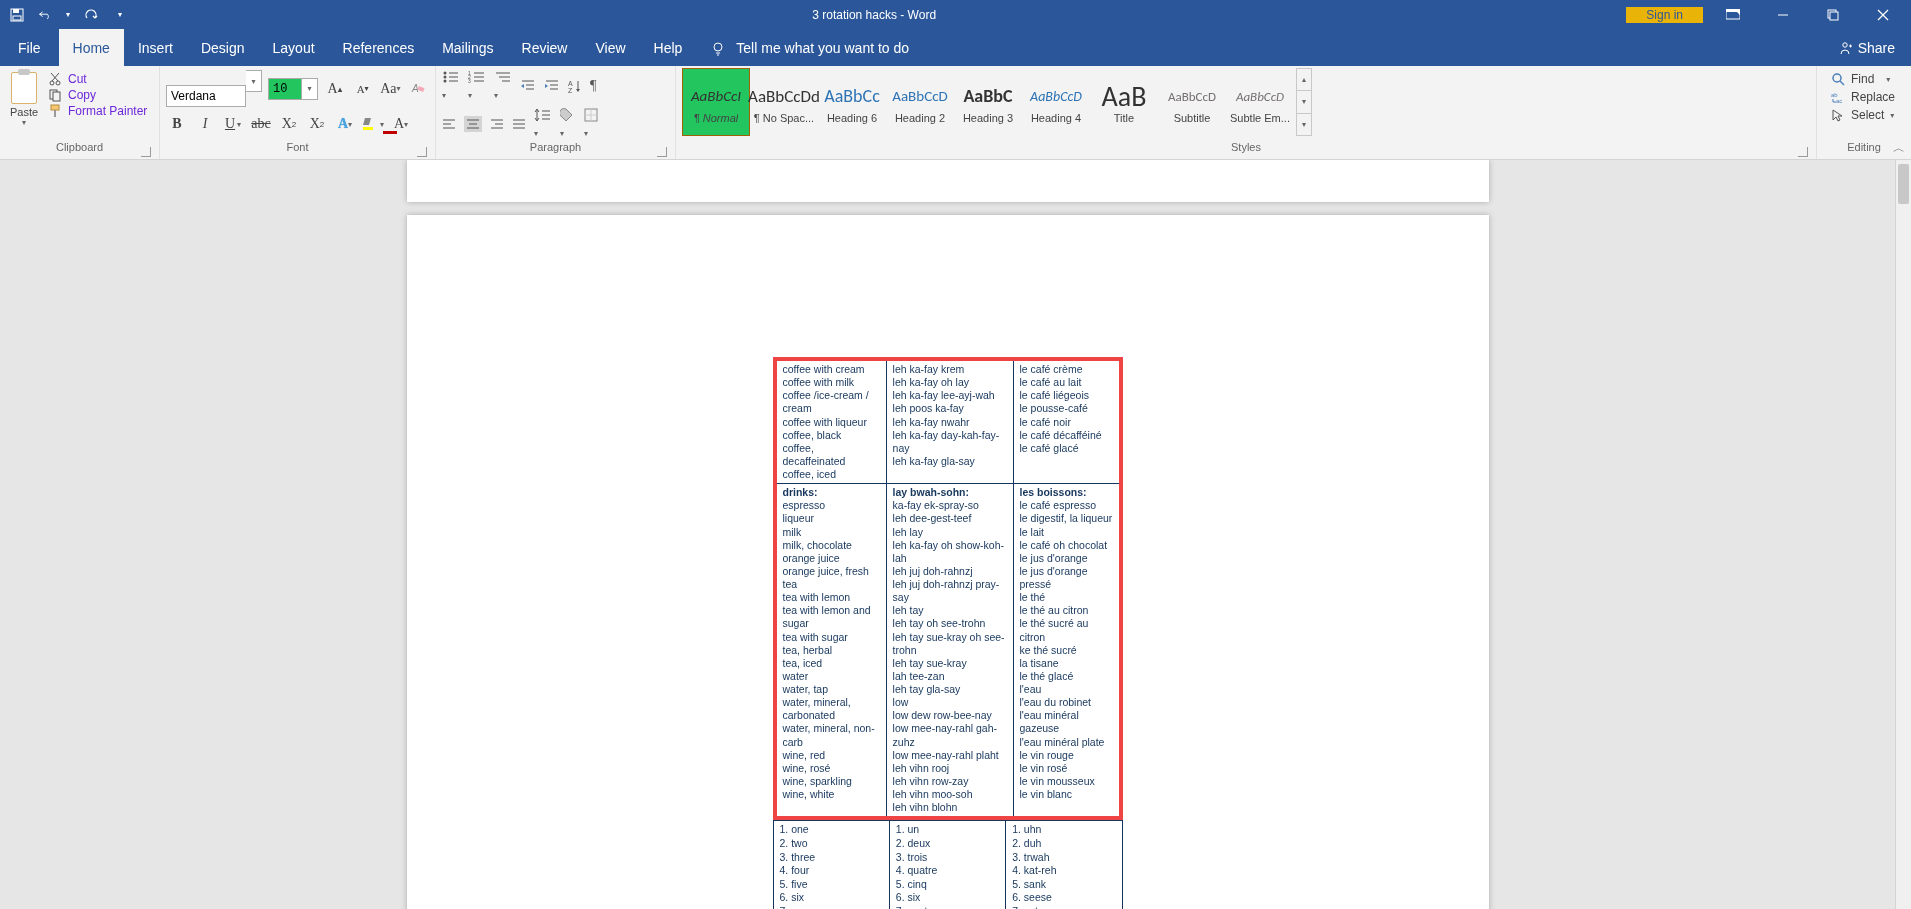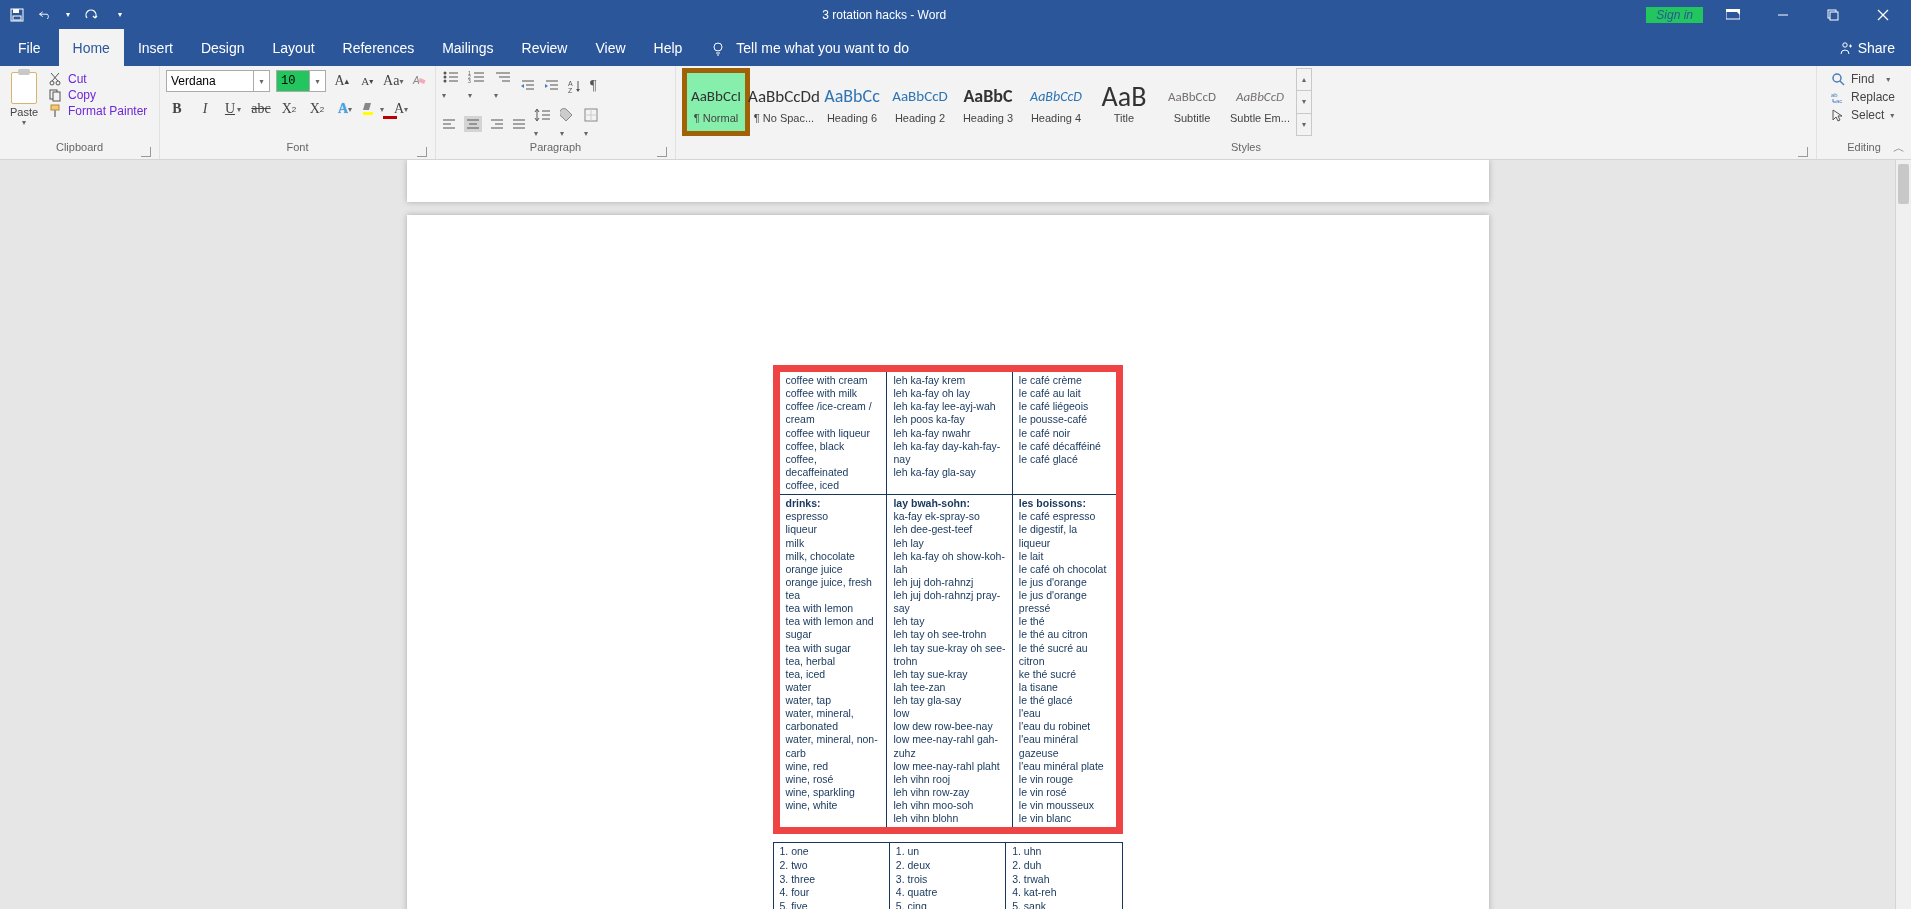--- a/index.html
+++ b/index.html
@@ -3,21 +3,21 @@
 <meta charset="utf-8">
 <style>
 * { margin: 0; padding: 0; box-sizing: border-box; font-family: "Segoe UI", sans-serif; }
 body { background: #e6e6e6; overflow: hidden; width: 1911px; height: 909px; position: relative; }
 
 .title-bar { height: 29px; background: #2b579a; display: flex; align-items: center; color: #fff; font-size: 12px; }
 .title-qat { display: flex; align-items: center; gap: 14px; padding-left: 10px; }
 .title-qat .qat-icon { width: 14px; height: 14px; display: inline-flex; align-items: center; justify-content: center; }
 .title-center { flex: 1; text-align: center; }
 .title-right { display: flex; align-items: center; gap: 10px; padding-right: 8px; }
-.signin { background: #22c55e; color: #2b579a; padding: 1px 10px; font-size: 12px; font-style: italic; }
+.signin { background: #eab308; color: #2b579a; padding: 1px 20px; font-size: 12px; }
 .win-btn { width: 40px; height: 29px; display: flex; align-items: center; justify-content: center; }
 
 .tabs { height: 37px; background: #2b579a; display: flex; align-items: stretch; color: #fff; font-size: 14px; }
 .tab { padding: 0 14px; display: flex; align-items: center; cursor: pointer; }
 .tab.file { padding: 0 18px; }
 .tab.active { background: #f3f3f3; color: #2b579a; }
 .tellme-wrap { display: flex; align-items: center; gap: 10px; padding: 0 14px; }
 .tabs-spacer { flex: 1; }
 .share-btn { padding: 0 16px; display: flex; align-items: center; gap: 6px; }
 
@@ -28,53 +28,53 @@
 .ribbon-launcher { position: absolute; right: 2px; bottom: 2px; width: 10px; height: 10px; border: 1px solid #999; border-top: none; border-left: none; }
 .ribbon-launcher::after { content: ""; position: absolute; right: -1px; bottom: -1px; width: 4px; height: 4px; border-right: 1px solid #999; border-bottom: 1px solid #999; }
 
 .paste-btn { width: 36px; display: flex; flex-direction: column; align-items: center; font-size: 11px; color: #444; padding-top: 4px; }
 .clipboard-icon { width: 26px; height: 32px; background: linear-gradient(#fff,#fff); border: 1px solid #d9b36c; border-radius: 2px; position: relative; margin-bottom: 2px; }
 .clipboard-icon::before { content: ""; position: absolute; top: -4px; left: 6px; width: 12px; height: 6px; background: #c8c8c8; border-radius: 2px; }
 .cut-copy-col { display: flex; flex-direction: column; gap: 2px; padding: 4px 4px 0 6px; font-size: 12px; color: #6d28d9; }
 .cc-item { display: flex; align-items: center; gap: 6px; }
 
 .font-row { display: flex; align-items: center; gap: 6px; }
-.font-name-box { width: 88px; height: 22px; border: 1px solid #ababab; background: #fff; display: flex; align-items: center; padding: 0 4px; font-size: 12px; }
+.font-name-box { width: 80px; height: 22px; border: 1px solid #ababab; background: #fff; display: flex; align-items: center; padding: 0 4px; font-size: 12px; margin-top: 15px; }
 .font-name-arrow, .font-size-arrow { width: 16px; height: 22px; border: 1px solid #ababab; border-left: none; background: #fff; display: flex; align-items: center; justify-content: center; }
 .font-size-box { width: 34px; height: 22px; border: 1px solid #ababab; background: #22c55e; display: flex; align-items: center; padding: 0 4px; font-size: 12px; font-family: Liberation Mono, monospace; }
 .font-btn { width: 22px; height: 22px; display: flex; align-items: center; justify-content: center; font-size: 14px; color: #444; }
 .font-col { display: flex; flex-direction: column; gap: 6px; padding-top: 2px; }
 
 .para-col { display: flex; flex-direction: column; gap: 6px; padding-top: 2px; }
 .para-row { display: flex; align-items: center; gap: 8px; }
 
 .styles-body { display: flex; align-items: stretch; height: 68px; }
 .style-item { width: 68px; border: 1px solid transparent; display: flex; flex-direction: column; align-items: center; justify-content: center; padding: 2px; }
-.style-item.selected { border: 5px solid #a16207; background: #86efac; }
+.style-item.selected { border: 1px solid #a16207; background: #22c55e; font-style: italic; }
 .style-preview { font-family: Calibri, sans-serif; color: #333; height: 32px; display: flex; align-items: center; }
 .style-label { font-size: 11px; color: #444; white-space: nowrap; overflow: hidden; text-overflow: ellipsis; max-width: 64px; }
 .styles-more { width: 16px; display: flex; flex-direction: column; border: 1px solid #c8c8c8; margin-left: 2px; }
 .styles-more div { flex: 1; display: flex; align-items: center; justify-content: center; border-bottom: 1px solid #c8c8c8; font-size: 8px; color: #666; }
 .styles-more div:last-child { border-bottom: none; }
 
 .editing-col { display: flex; flex-direction: column; gap: 4px; padding: 4px 8px 0 8px; font-size: 12px; color: #444; }
 .editing-item { display: flex; align-items: center; gap: 6px; }
 
 .collapse-ribbon { position: absolute; right: 6px; bottom: 2px; font-size: 12px; color: #666; }
 
 .doc-area { position: absolute; top: 160px; left: 0; right: 16px; bottom: 0; overflow: hidden; background: #e6e6e6; display: flex; justify-content: center; }
 .scrollbar-v { position: absolute; top: 160px; right: 0; width: 16px; bottom: 0; background: #f0f0f0; border-left: 1px solid #d4d4d4; }
 .scroll-thumb { position: absolute; top: 4px; left: 2px; right: 2px; height: 40px; background: #c8c8c8; border-radius: 2px; }
 
 .page { width: 1082px; background: #fff; box-shadow: 0 0 6px rgba(0,0,0,0.25); position: absolute; }
 .page1 { top: 0; height: 42px; }
 .page2 { top: 55px; min-height: 854px; }
 
 .doc-content { padding: 142px 180px 0 180px; font-family: "Times New Roman", serif; font-size: 10.5px; color: #16365c; }
-.vocab-table { border: 7px solid #ef4444; width: 350px; margin: 8px auto; border-collapse: collapse; }
+.vocab-table { border: 4px solid #ef4444; width: 350px; margin: 0 auto; border-collapse: collapse; }
 .vocab-table td { vertical-align: top; padding: 2px 6px; border: 1px solid #16365c; line-height: 1.25; }
 .vocab-table td:nth-child(1) { width: 112px; }
 .vocab-table td:nth-child(2) { width: 128px; }
 .vocab-table td:nth-child(3) { width: 108px; }
 .section-heading { text-align: center; font-weight: bold; margin: 14px 0 6px 0; color: #16365c; }
 .numbers-table { border: 1px solid #16365c; width: 350px; margin: 0 auto; border-collapse: collapse; }
 .numbers-table td { vertical-align: top; padding: 2px 6px; border: 1px solid #16365c; line-height: 1.3; width: 33.3%; }
 
 svg { display: block; }
 .caret { font-size: 8px; color: #666; }

